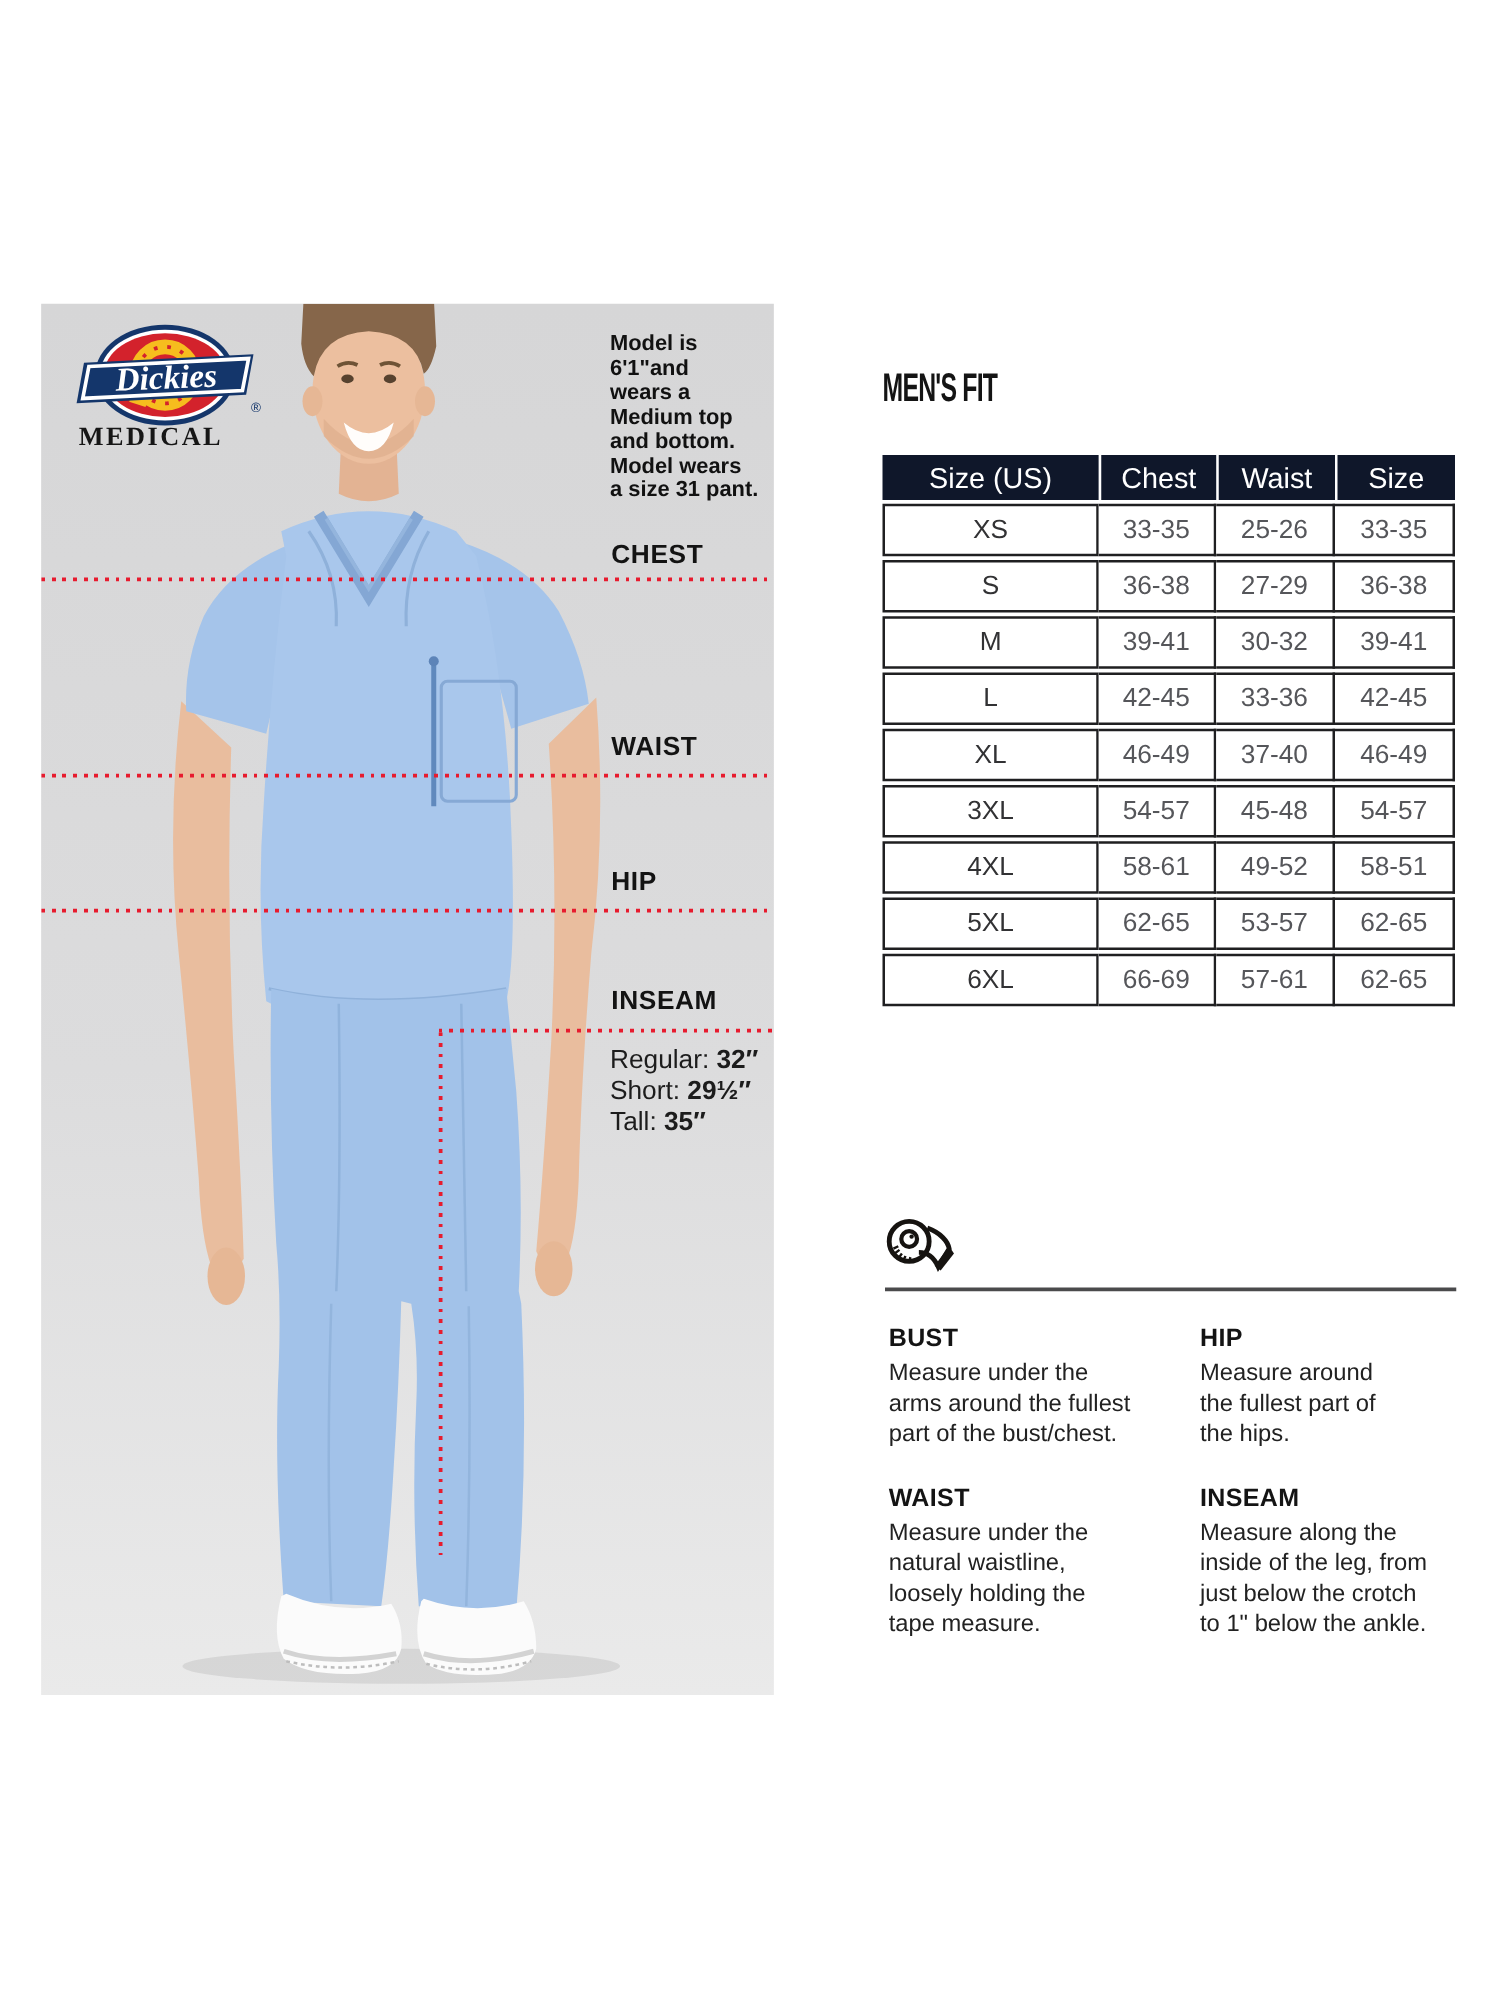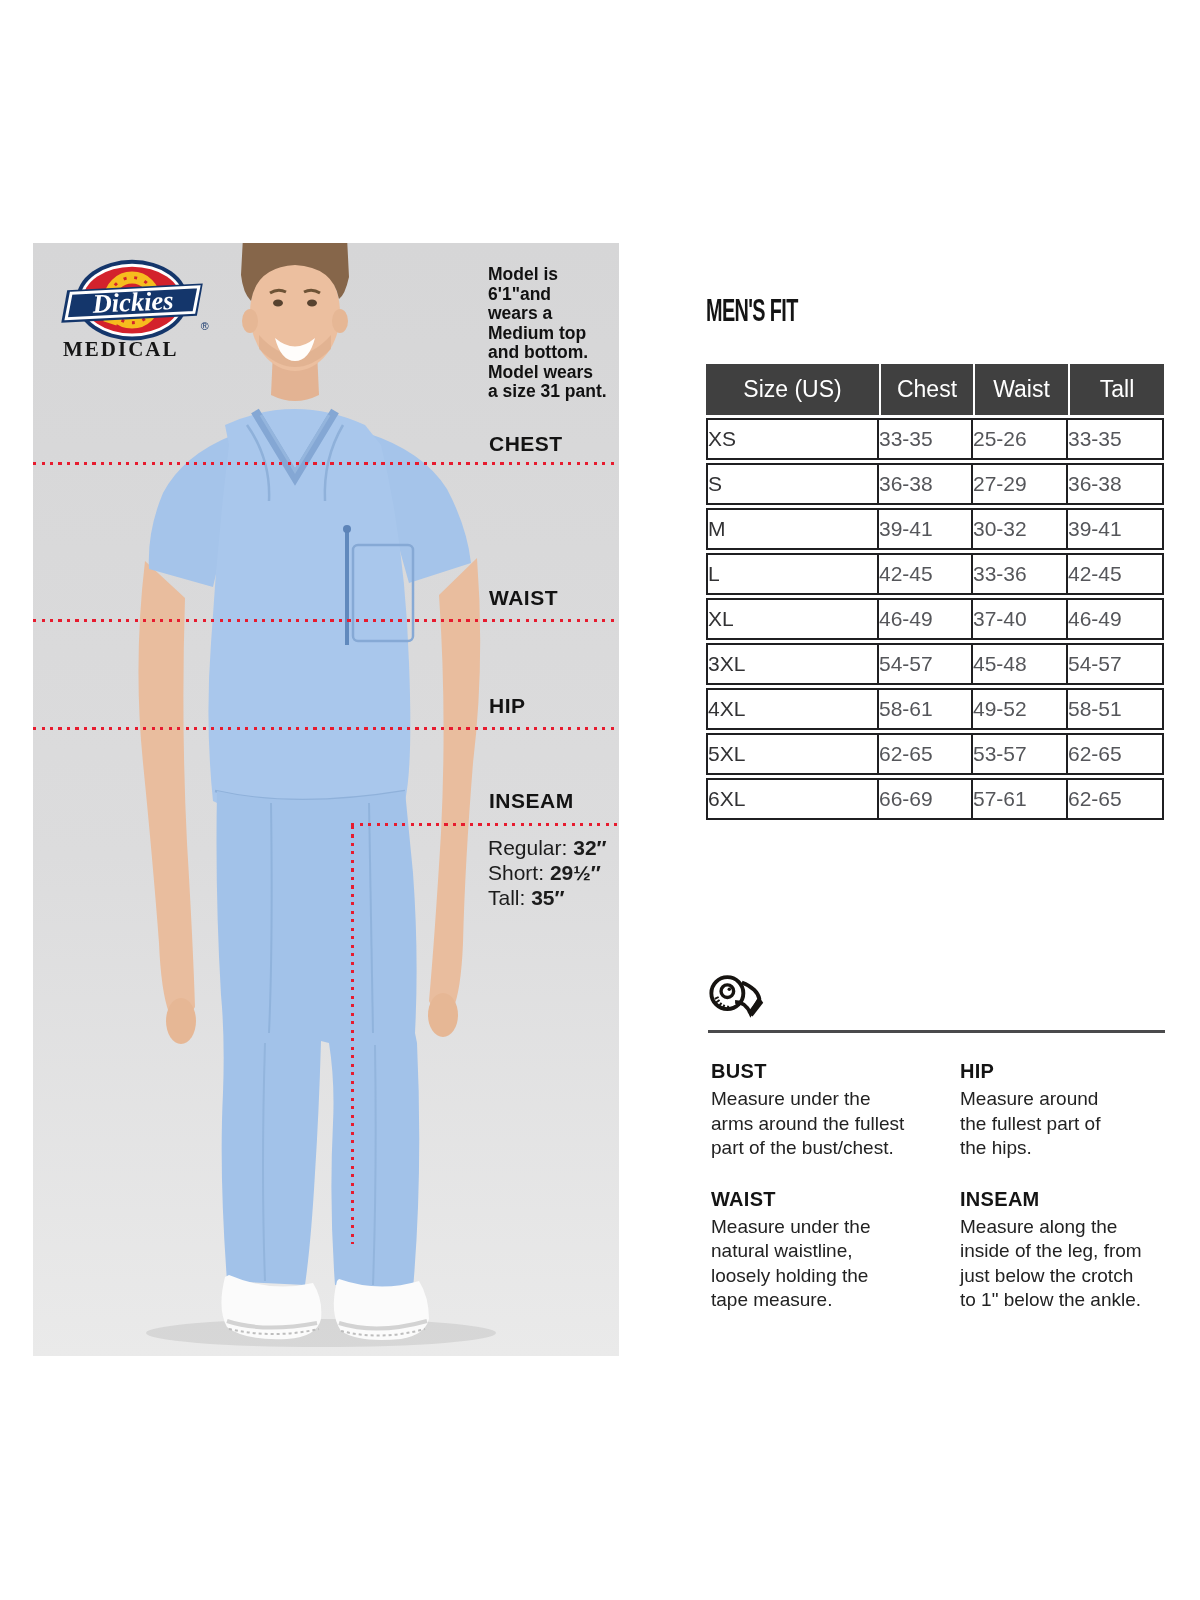--- a/index.html
+++ b/index.html
@@ -26,24 +26,24 @@
 
   .inseam-opts { position:absolute; left:455px; top:592px; font-size:21px; line-height:25px; color:#1c1c1c; }
   .inseam-opts .val { font-weight:bold; }
 
   
   .cond { display:inline-block; transform-origin:0 50%; white-space:nowrap; }
   .fit-title { position:absolute; left:706px; top:294px; font-size:32px; font-weight:bold; color:#141414; line-height:1; }
   .fit-title .cond { transform:scaleX(.62); letter-spacing:-1px; }
 
   .size-table { position:absolute; left:706px; top:361px; width:458px; border-collapse:separate; border-spacing:0 3px; }
-  .size-table th { background:#404040; color:#ffffff; font-weight:normal; font-size:23px; height:51px;
+  .size-table th { background:#0f172a; color:#ffffff; font-weight:normal; font-size:23px; height:36px;
                    border-left:2px solid #fff; }
   .size-table th:first-child { border-left:none; }
-  .size-table td { background:#fff; font-size:21px; height:42px;
+  .size-table td { background:#fff; text-align:center; font-size:21px; height:42px;
                    border-top:2px solid #1f1f21; border-bottom:2px solid #1f1f21; border-right:2px solid #1f1f21;
                    color:#55565a; }
   .size-table td:first-child { border-left:2px solid #1f1f21; color:#323234; }
 
   .htm-icon { position:absolute; left:707px; top:972px; width:62px; height:50px; }
   .htm-title { position:absolute; left:779px; top:980px; font-size:36px; font-weight:bold; color:#d92640; line-height:1; }
   .htm-title .cond { transform:scaleX(.70); letter-spacing:-.5px; }
   .htm-rule { position:absolute; left:708px; top:1030px; width:457px; height:3px; background:#4a4a4c; }
 
   .measure-col { position:absolute; top:1048px;margin-top:12px; }
@@ -165,21 +165,21 @@
         <col style="width:173px">
         <col style="width:94px">
         <col style="width:95px">
         <col style="width:96px">
       </colgroup>
     <thead>
       <tr>
         <th>Size (US)</th>
         <th>Chest</th>
         <th>Waist</th>
-        <th>Tall</th>
+        <th>Size</th>
       </tr>
     </thead>
     <tbody>
         <tr>
           <td>XS</td>
           <td>33-35</td>
           <td>25-26</td>
           <td>33-35</td>
         </tr>
         <tr>

